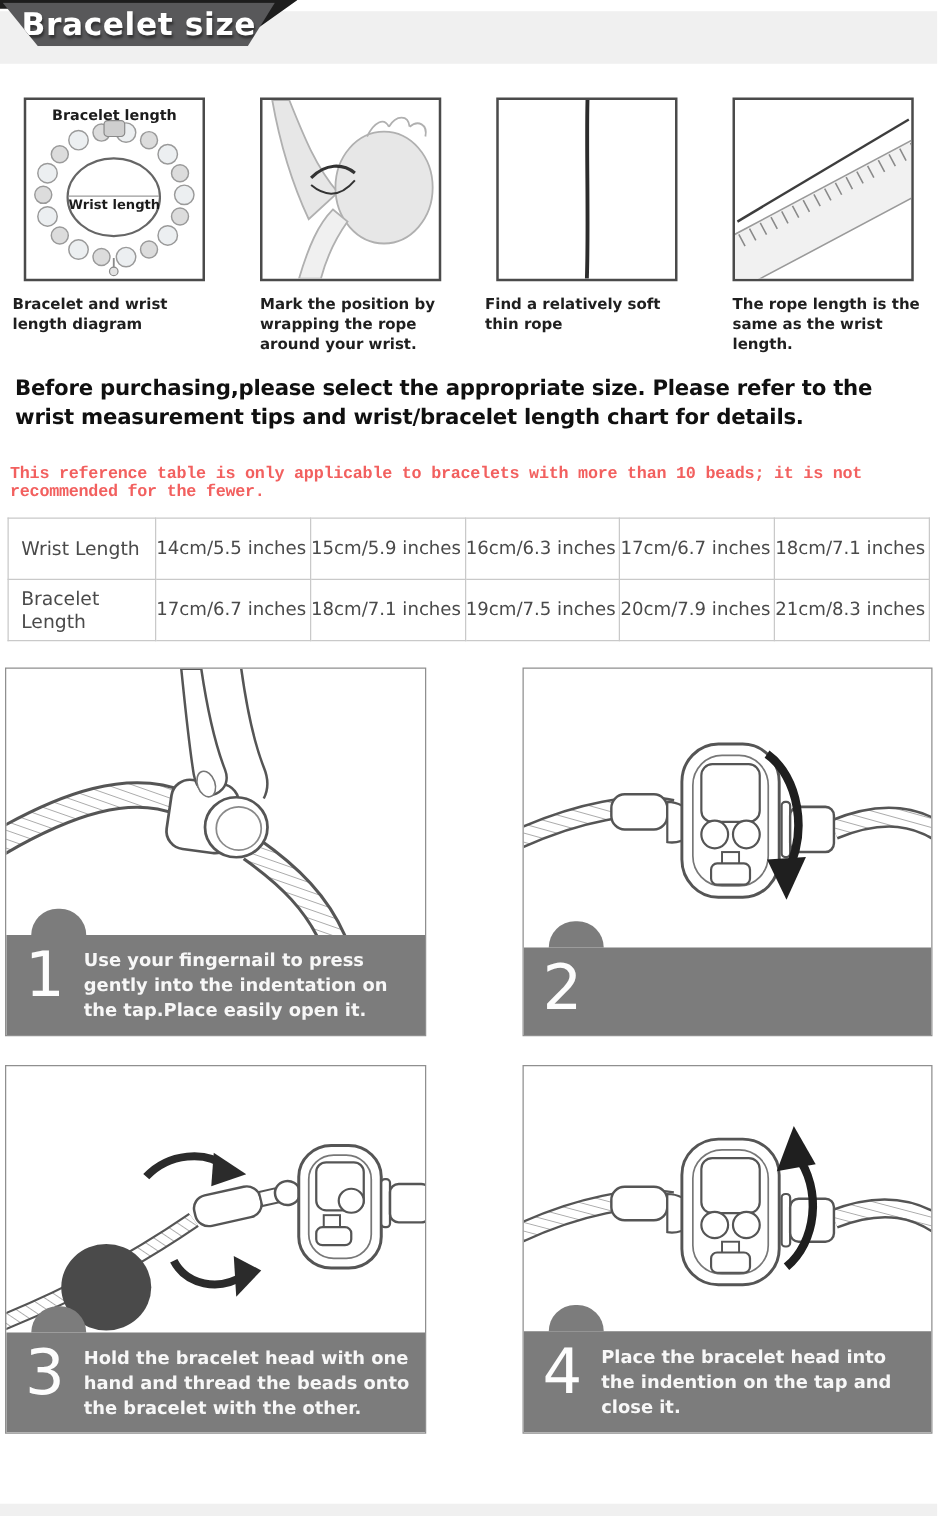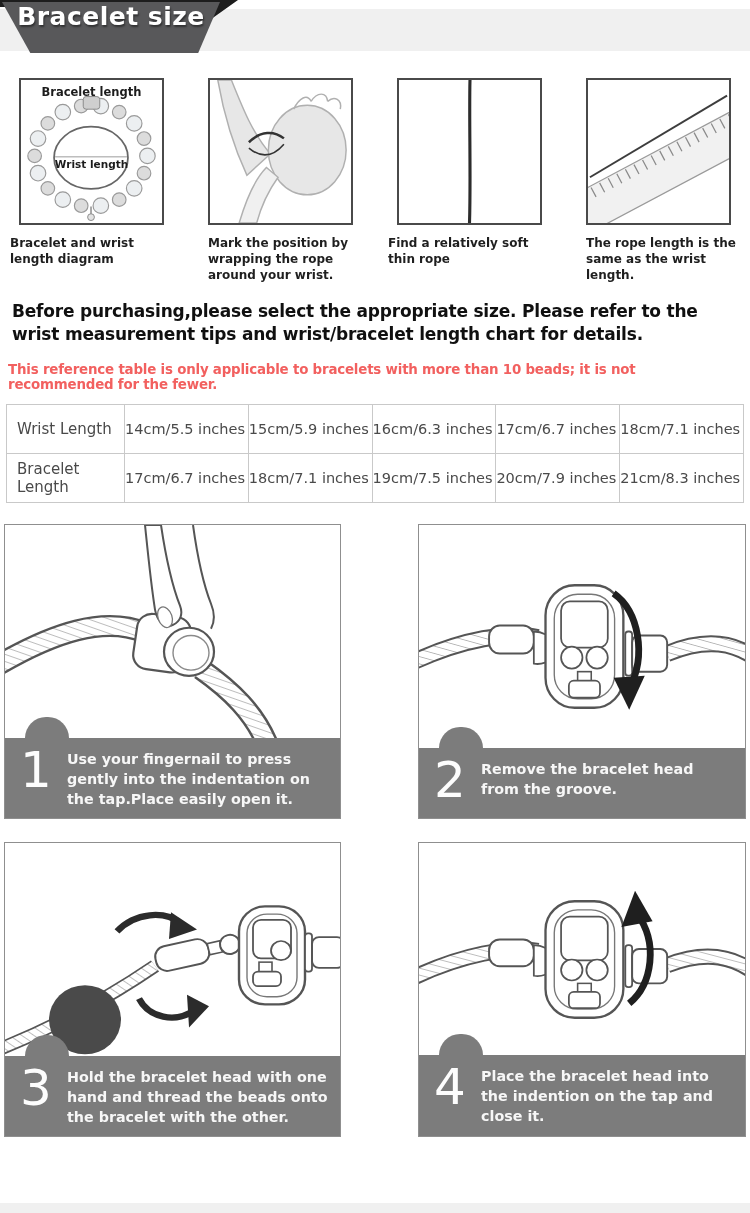--- a/index.html
+++ b/index.html
@@ -4,41 +4,41 @@
 <style>
   * { margin:0; padding:0; box-sizing:border-box; }
   body { background:#fff; font-family:"DejaVu Sans","Liberation Sans",sans-serif; }
   .page { position:relative; width:750px; height:1213px; background:#fff; overflow:hidden; }
 
   
   .band { position:relative; height:57px; margin-bottom:0; }
   .band-strip { position:absolute; left:0; top:9px; width:100%; height:42px; background:#f0f0f0; }
   .banner-black { position:absolute; left:0; top:0; width:238px; height:22px; background:#1d1d1d;
     clip-path:polygon(0 0,100% 0,87% 100%,79% 32%,0 32%); }
-  .banner-gray { position:absolute; left:2px; top:2px; width:218px; height:51px; background:#58585a;
-    clip-path:polygon(0 0,100% 0,90% 100%,13% 100%); display:flex; justify-content:center; }
+  .banner-gray { position:absolute; left:2px; top:2px; width:218px; height:35px; background:#58585a;
+    clip-path:polygon(0 0,100% 0,90% 100%,13% 100%); display:flex; align-items:center; justify-content:center; }
   .banner-gray span { color:#fff; font-size:25px; font-weight:bold; letter-spacing:.5px;
     text-shadow:1px 2px 2px rgba(0,0,0,.45); }
 
   
   .tips { display:grid; grid-template-columns:repeat(4,1fr); column-gap:26px; padding:0 10px; margin-top:21px; }
   .tip { display:flex; flex-direction:column; align-items:center; }
   .tip-box { position:relative; width:145px; height:147px; border:2px solid #4a4a4a; background:#fff; overflow:hidden; }
   .tip-box svg { display:block; width:100%; height:100%; }
   .tip-label-top { position:absolute; top:5px; left:0; width:100%; text-align:center;
     font-size:11.5px; font-weight:bold; color:#1c1c1c; }
   .tip-label-inner { position:absolute; top:78px; left:0; width:100%; text-align:center;
     font-size:10.5px; font-weight:bold; color:#1c1c1c; }
   .tip-caption { margin-top:10px; font-size:12px; font-weight:bold; color:#1f1f1f; line-height:1.35; width:100%; }
   .tip-caption.center { text-align:left; }
   .tip-caption.left { text-align:left; padding-left:9px; }
 
   
   .intro { margin:16px 12px 0; font-size:17px; font-weight:bold; color:#101010; line-height:1.4; letter-spacing:-.2px; }
-  .note { margin:15px 8px 0; font-size:13.4px; font-weight:bold; color:#f2605f; letter-spacing:-.2px; }
+  .note { margin:25px 8px 0; font-size:13.4px; font-weight:bold; color:#f2605f; letter-spacing:-.2px;font-family:Liberation Mono, monospace; }
 
   
   .size-table { width:738px; margin:12px 6px 0; border-collapse:collapse; }
   .size-table td { border:1px solid #c9c9c9; height:49px; font-size:14.5px; color:#4a4a4a;
     text-align:left; vertical-align:middle; }
   .size-table td.rowlabel { text-align:left; padding-left:10px; width:118px; font-size:15px; }
 
   
   .steps { display:grid; grid-template-columns:337px 328px; justify-content:space-between;
     row-gap:23px; padding:0 4px; margin-top:21px; }
@@ -222,21 +222,20 @@
           <rect x="154" y="155" width="32" height="17" rx="5" fill="#fff" stroke="#555" stroke-width="1.8"></rect>
           <rect x="212" y="106" width="7" height="44" rx="3" fill="#fff" stroke="#555" stroke-width="1.8"></rect>
           <rect x="219" y="110" width="36" height="36" rx="7" fill="#fff" stroke="#555" stroke-width="2"></rect>
           <path d="M200,68 C226,86 234,130 216,163" fill="none" stroke="#1f1f1f" stroke-width="7"></path>
           <polygon points="200,152 232,150 216,184" fill="#1f1f1f"></polygon>
         </svg>
       </div>
       <div class="step-bar">
         <div class="hump"></div>
         <div class="step-num">2</div>
-        <div class="step-text">Remove the bracelet head from the groove.</div>
       </div>
     </div>
 
     <div class="step">
       <div class="step-art">
         <svg viewBox="0 0 335 222" preserveAspectRatio="none">
           <defs>
             <pattern id="h3" width="7" height="7" patternUnits="userSpaceOnUse" patternTransform="rotate(125)">
               <rect width="7" height="7" fill="#fff"></rect>
                 <line x1="0" y1="0" x2="0" y2="7" stroke="#9a9a9a" stroke-width="1.3"></line>

